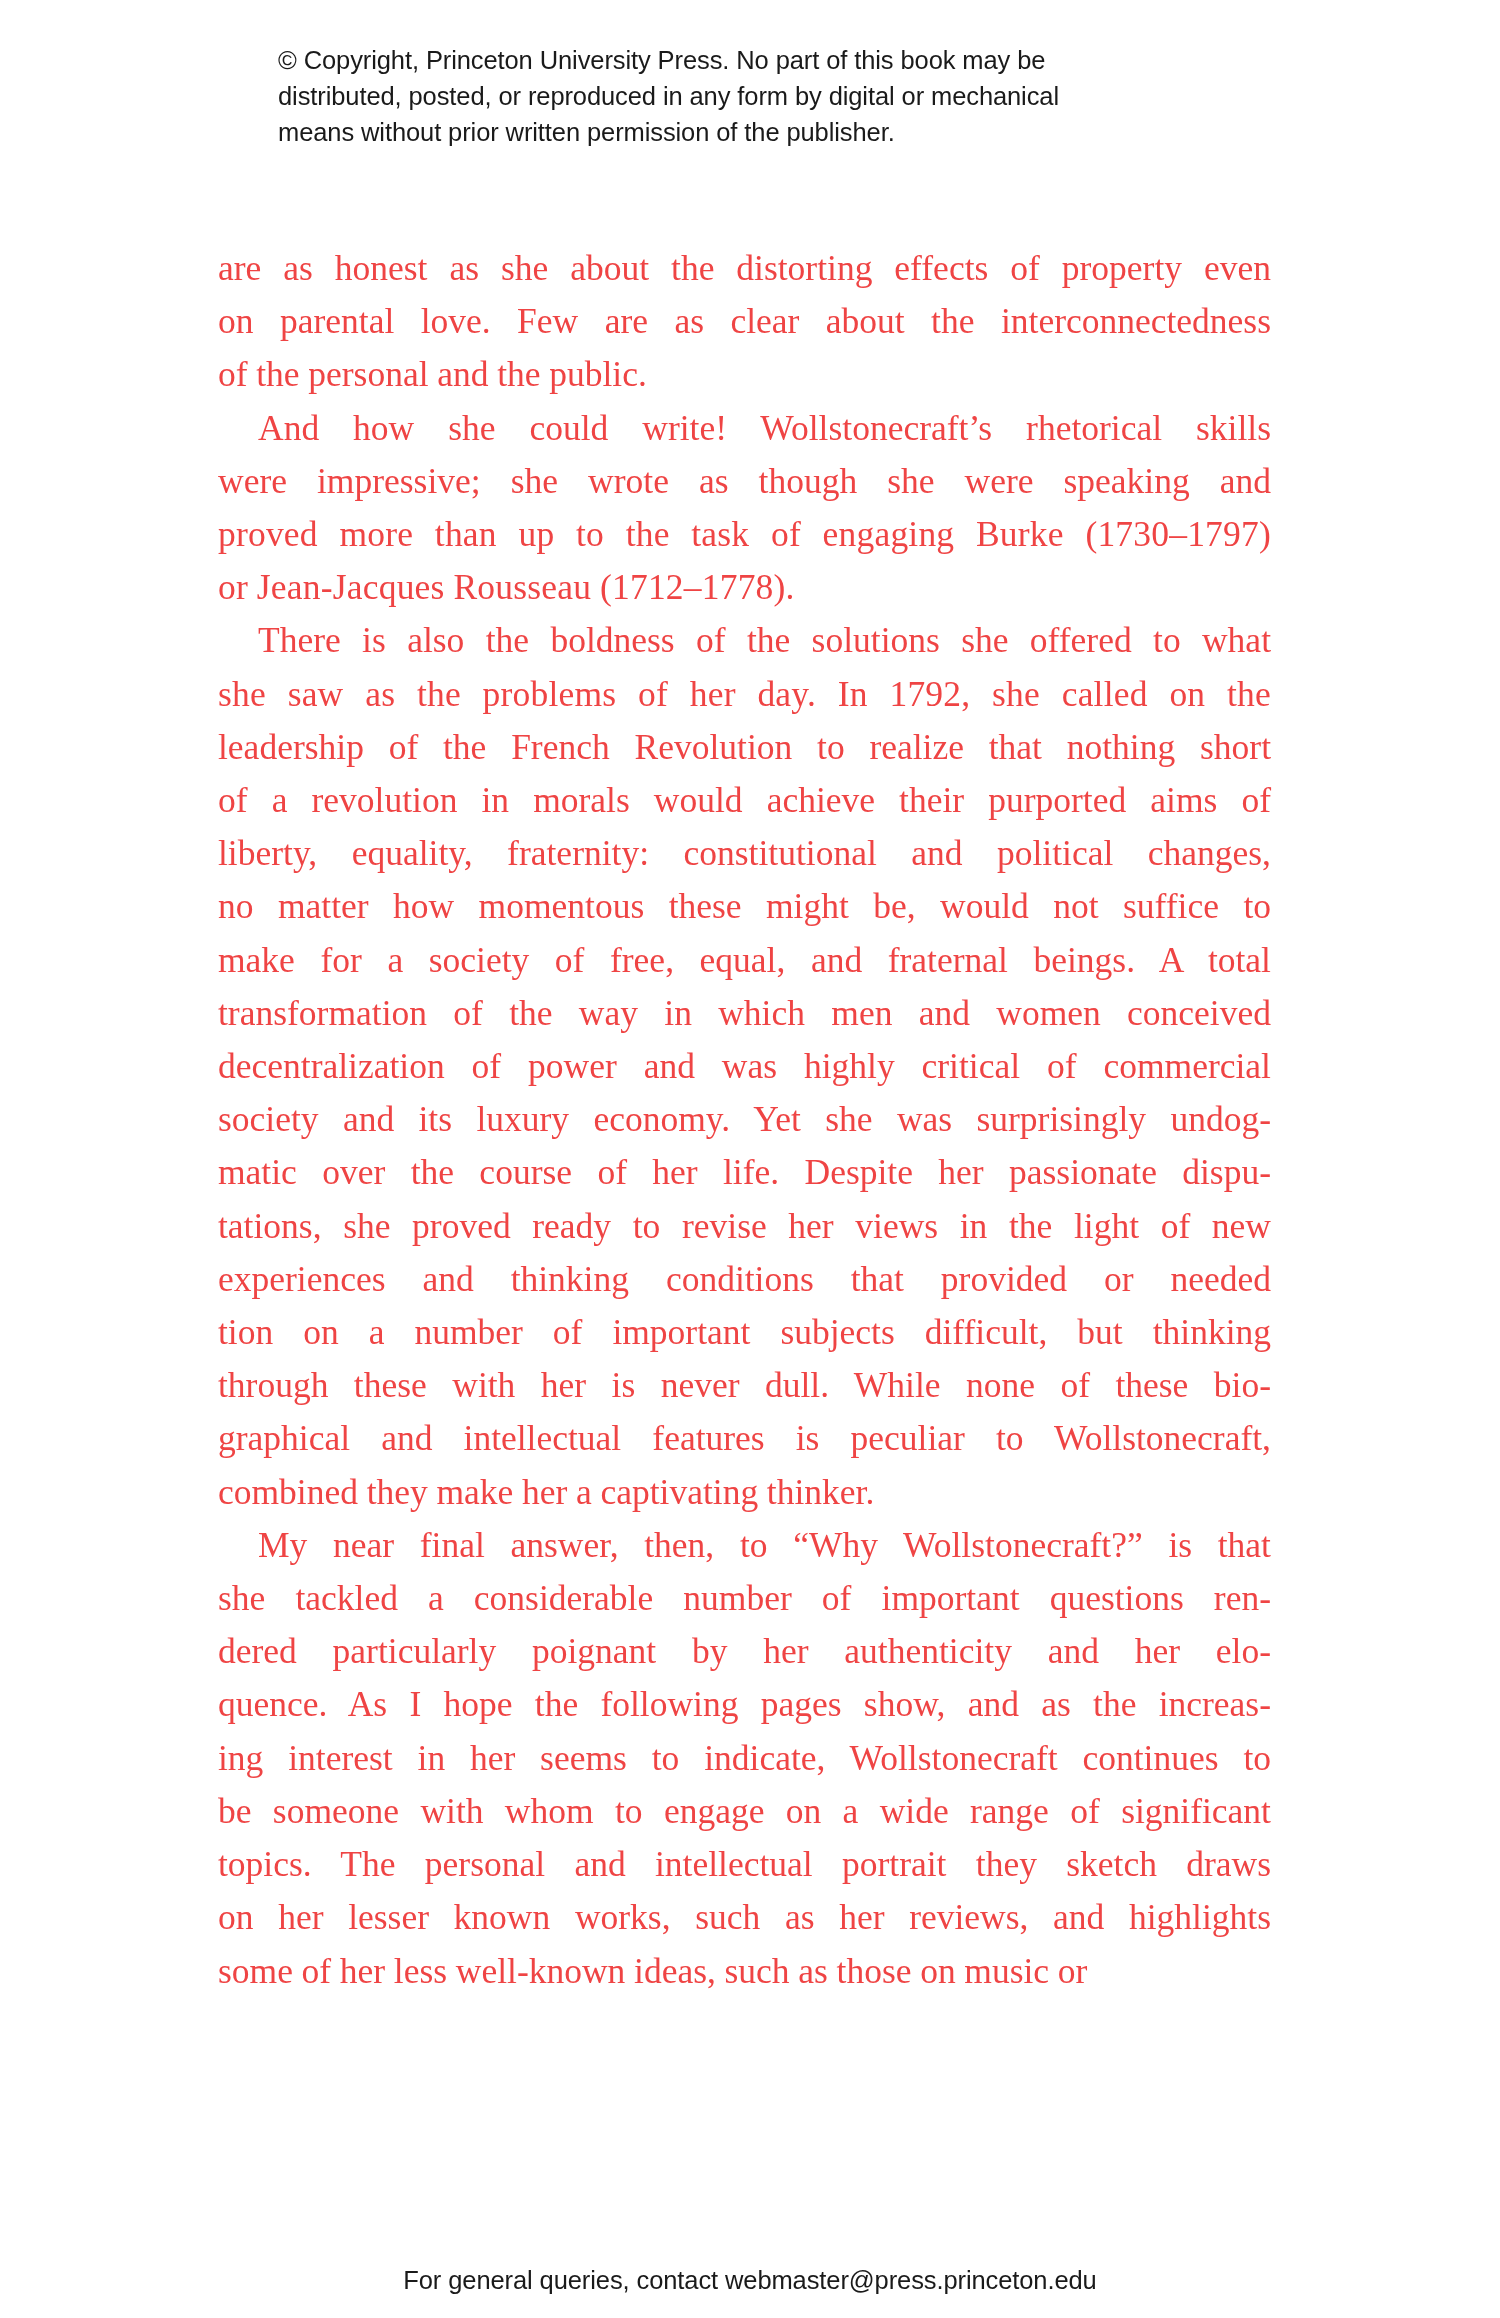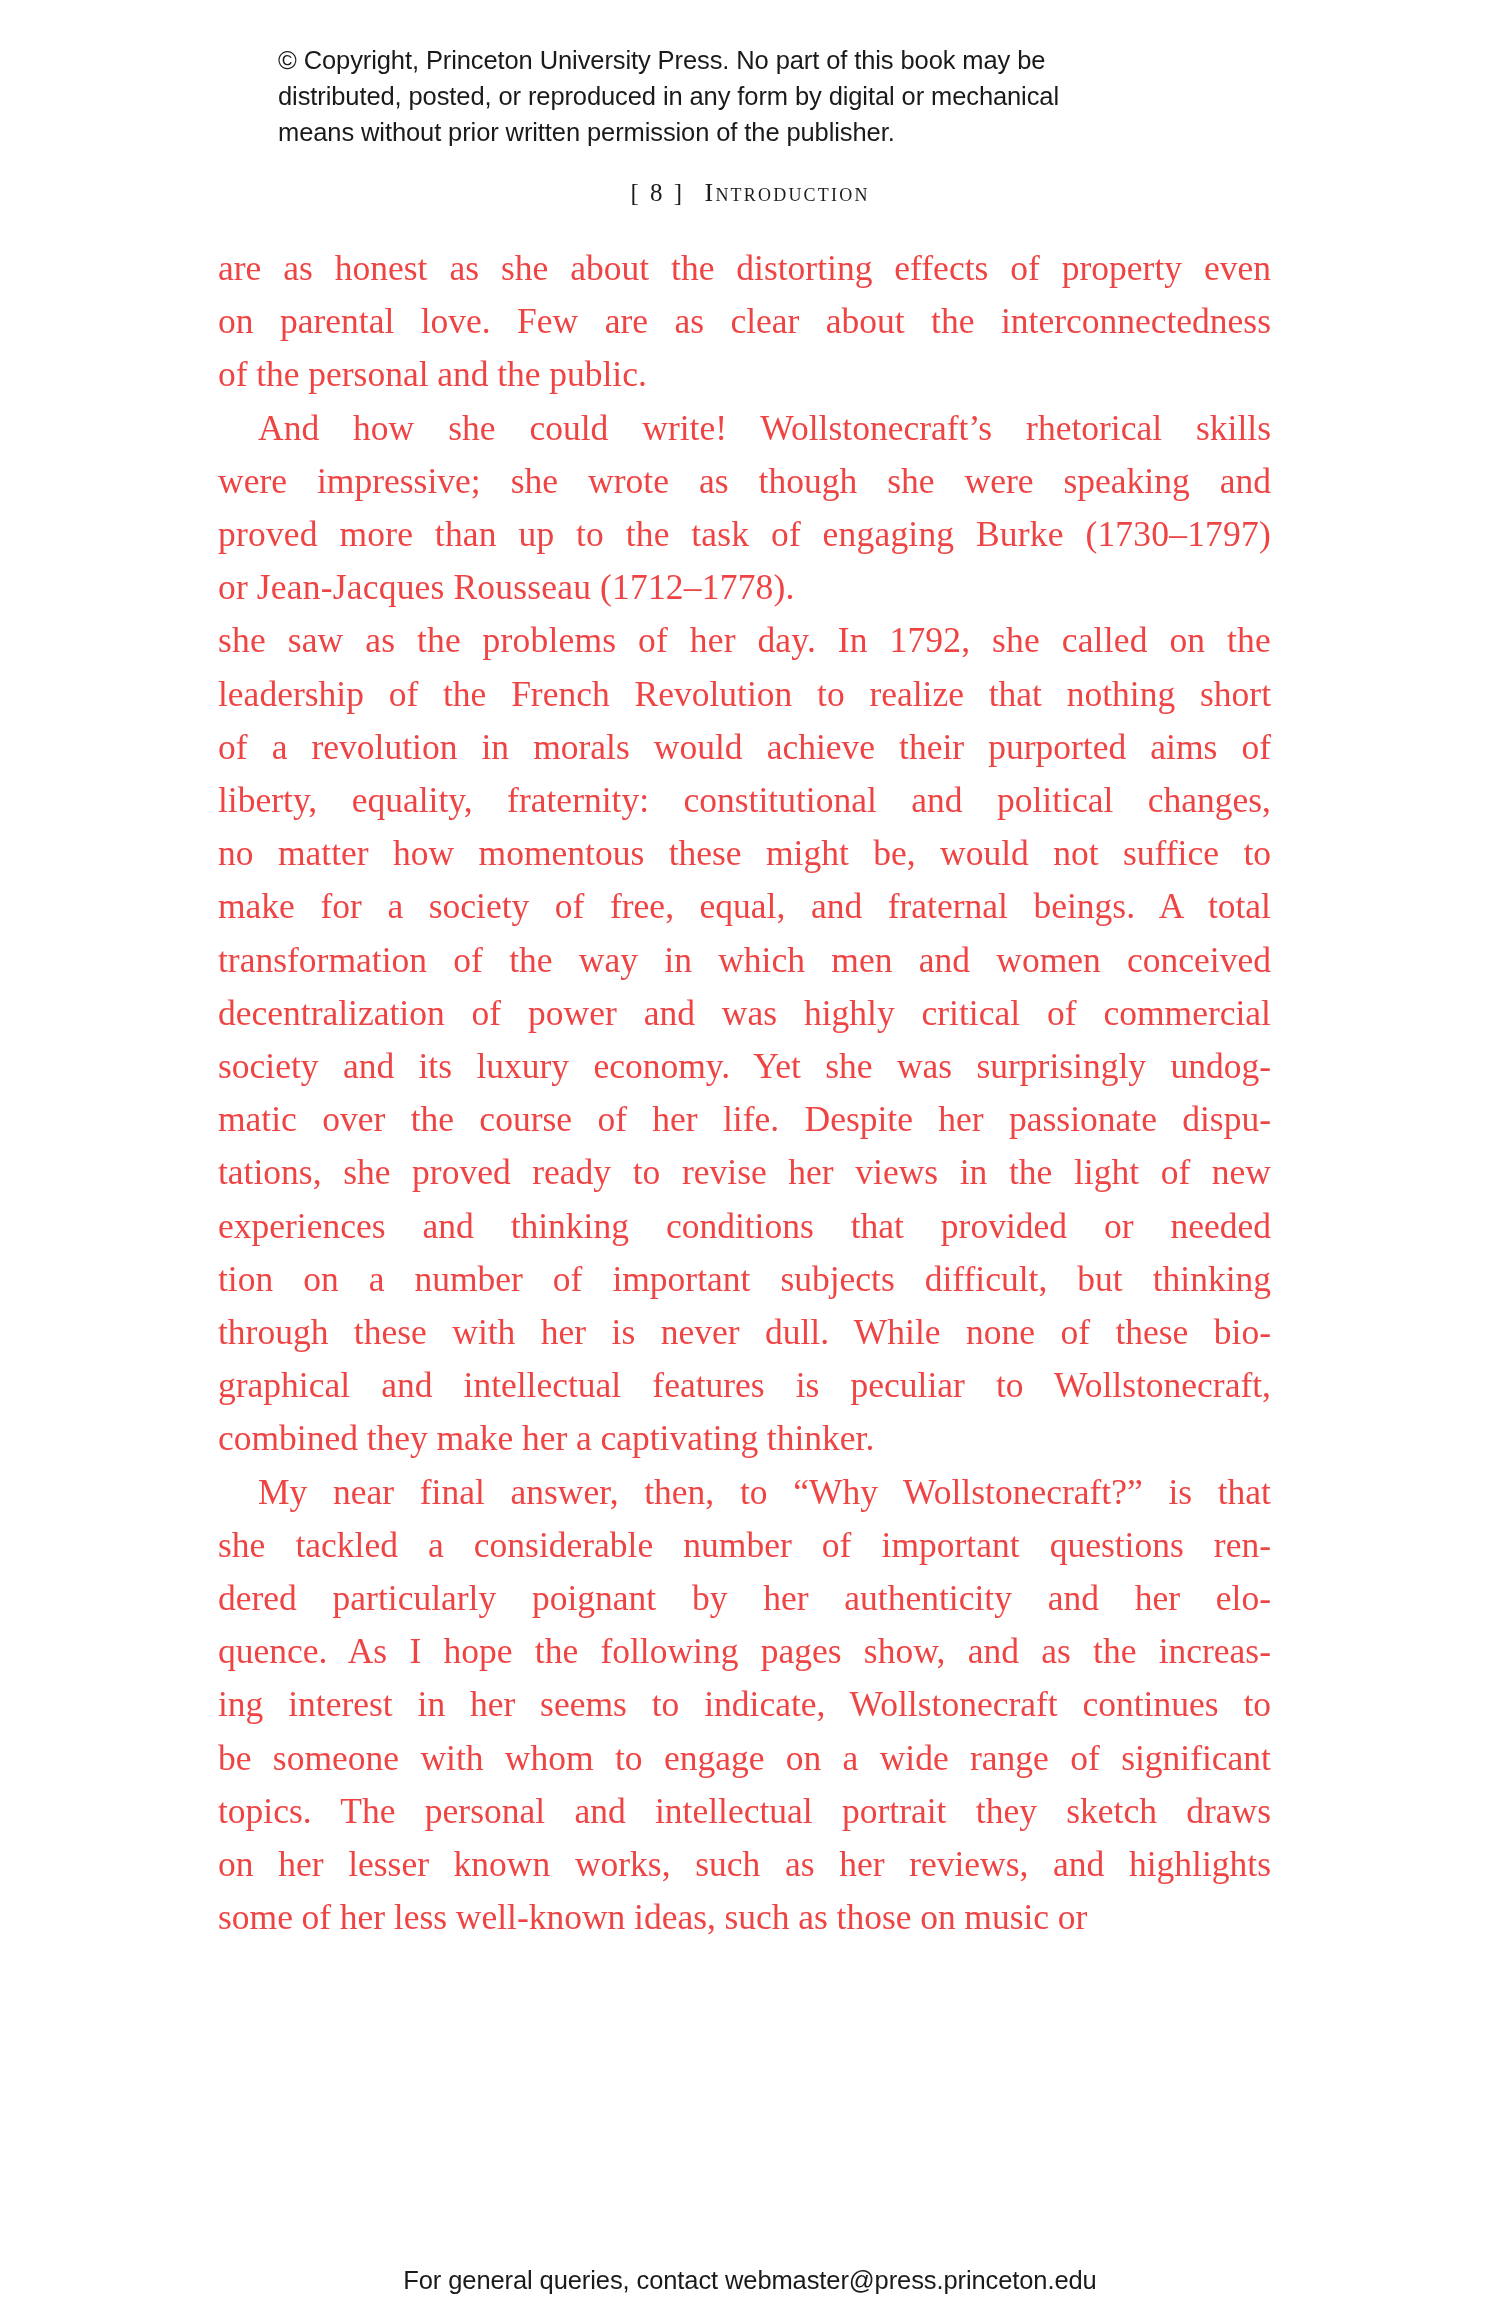--- a/index.html
+++ b/index.html
@@ -116,40 +116,38 @@
 <body>
 
 <div class="page">
 
   <div class="copyright-notice">
     <span class="cline">© Copyright, Princeton University Press. No part of this book may be</span>
     <span class="cline">distributed, posted, or reproduced in any form by digital or mechanical</span>
     <span class="cline">means without prior written permission of the publisher.</span>
   </div>
 
-  <div class="running-head">
-    <span class="folio">[ 8 ]</span><span class="rh-title">Introduction</span>
-  </div>
 
   <div class="textblock">
 
     <p class="para">
       <span class="ln">are as honest as she about the distorting effects of property even</span>
       <span class="ln">on parental love. Few are as clear about the interconnectedness</span>
       <span class="ln last">of the personal and the public.</span>
     </p>
 
     <p class="para">
       <span class="ln indent-first">And how she could write! Wollstonecraft’s rhetorical skills</span>
       <span class="ln">were impressive; she wrote as though she were speaking and</span>
       <span class="ln oldstyle">proved more than up to the task of engaging Burke (1730–1797)</span>
       <span class="ln last oldstyle">or Jean-Jacques Rousseau (1712–1778).</span>
     </p>
 
     <p class="para">
+      <span class="ln indent-first">There is also the boldness of the solutions she offered to what</span>
       <span class="ln oldstyle">she saw as the problems of her day. In 1792, she called on the</span>
       <span class="ln">leadership of the French Revolution to realize that nothing short</span>
       <span class="ln">of a revolution in morals would achieve their purported aims of</span>
       <span class="ln">liberty, equality, fraternity: constitutional and political changes,</span>
       <span class="ln">no matter how momentous these might be, would not suffice to</span>
       <span class="ln">make for a society of free, equal, and fraternal beings. A total</span>
       <span class="ln">transformation of the way in which men and women conceived</span>
       <span class="ln">decentralization of power and was highly critical of commercial</span>
       <span class="ln">society and its luxury economy. Yet she was surprisingly undog-</span>
       <span class="ln">matic over the course of her life. Despite her passionate dispu-</span>

